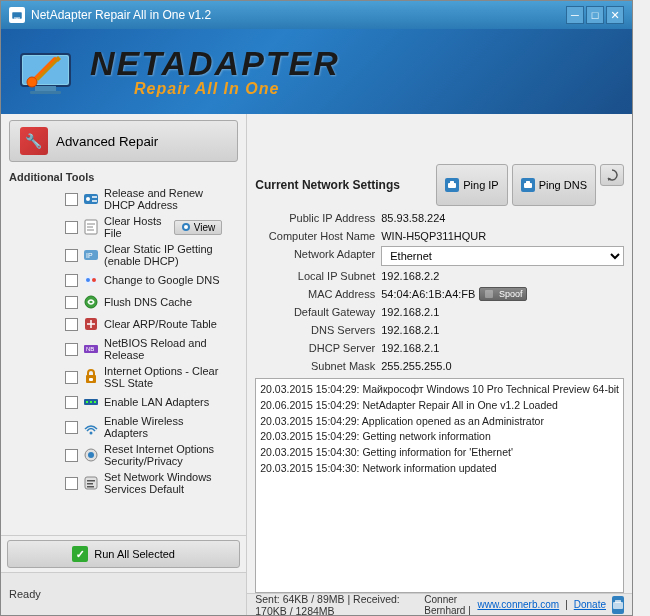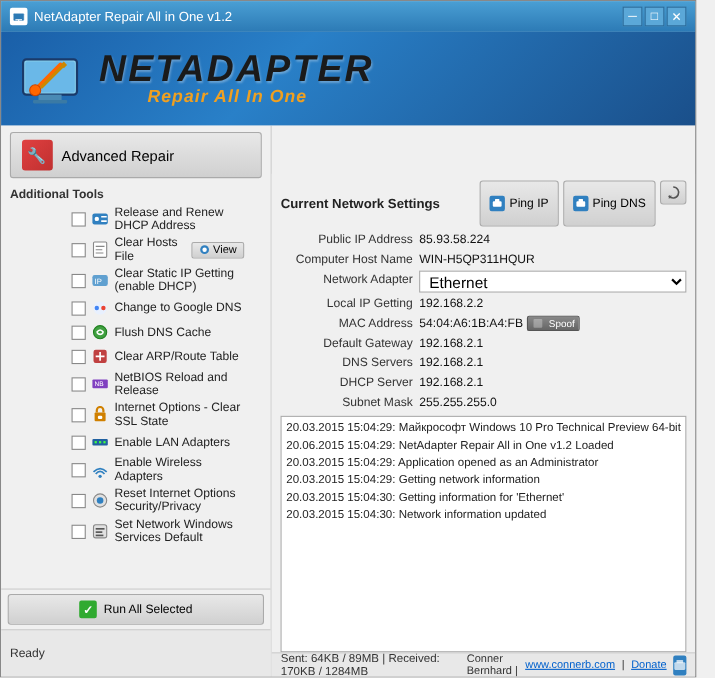--- a/index.html
+++ b/index.html
@@ -306,21 +306,21 @@
       color: #111;
       padding: 2px 0;
     }
     .adapter-row {
       display: flex;
       align-items: center;
       gap: 4px;
     }
     .adapter-select {
       flex: 1;
-      font-size: 14px;
+      font-size: 11px;
       border: 1px solid #aaa;
       background: white;
       padding: 1px 4px;
       height: 20px;
     }
     .mac-row {
       display: flex;
       align-items: center;
       gap: 4px;
     }
@@ -651,21 +651,21 @@
           <span class="info-label">Computer Host Name</span>
           <span class="info-value">WIN-H5QP311HQUR</span>
 
           <span class="info-label">Network Adapter</span>
           <div class="adapter-row">
             <select class="adapter-select">
               <option>Ethernet</option>
             </select>
           </div>
 
-          <span class="info-label">Local IP Getting</span>
+          <span class="info-label">Local IP Subnet</span>
           <span class="info-value">192.168.2.2</span>
 
           <span class="info-label">MAC Address</span>
           <div class="mac-row">
             <span class="info-value">54:04:A6:1B:A4:FB</span>
             <button class="spoof-btn">
               <svg width="10" height="10" viewBox="0 0 10 10" style="display:inline;vertical-align:middle;margin-right:2px">
                   <rect x="1" y="1" width="8" height="8" rx="1" fill="white" opacity="0.3"></rect>
                 </svg>
               <span>Spoof</span>

